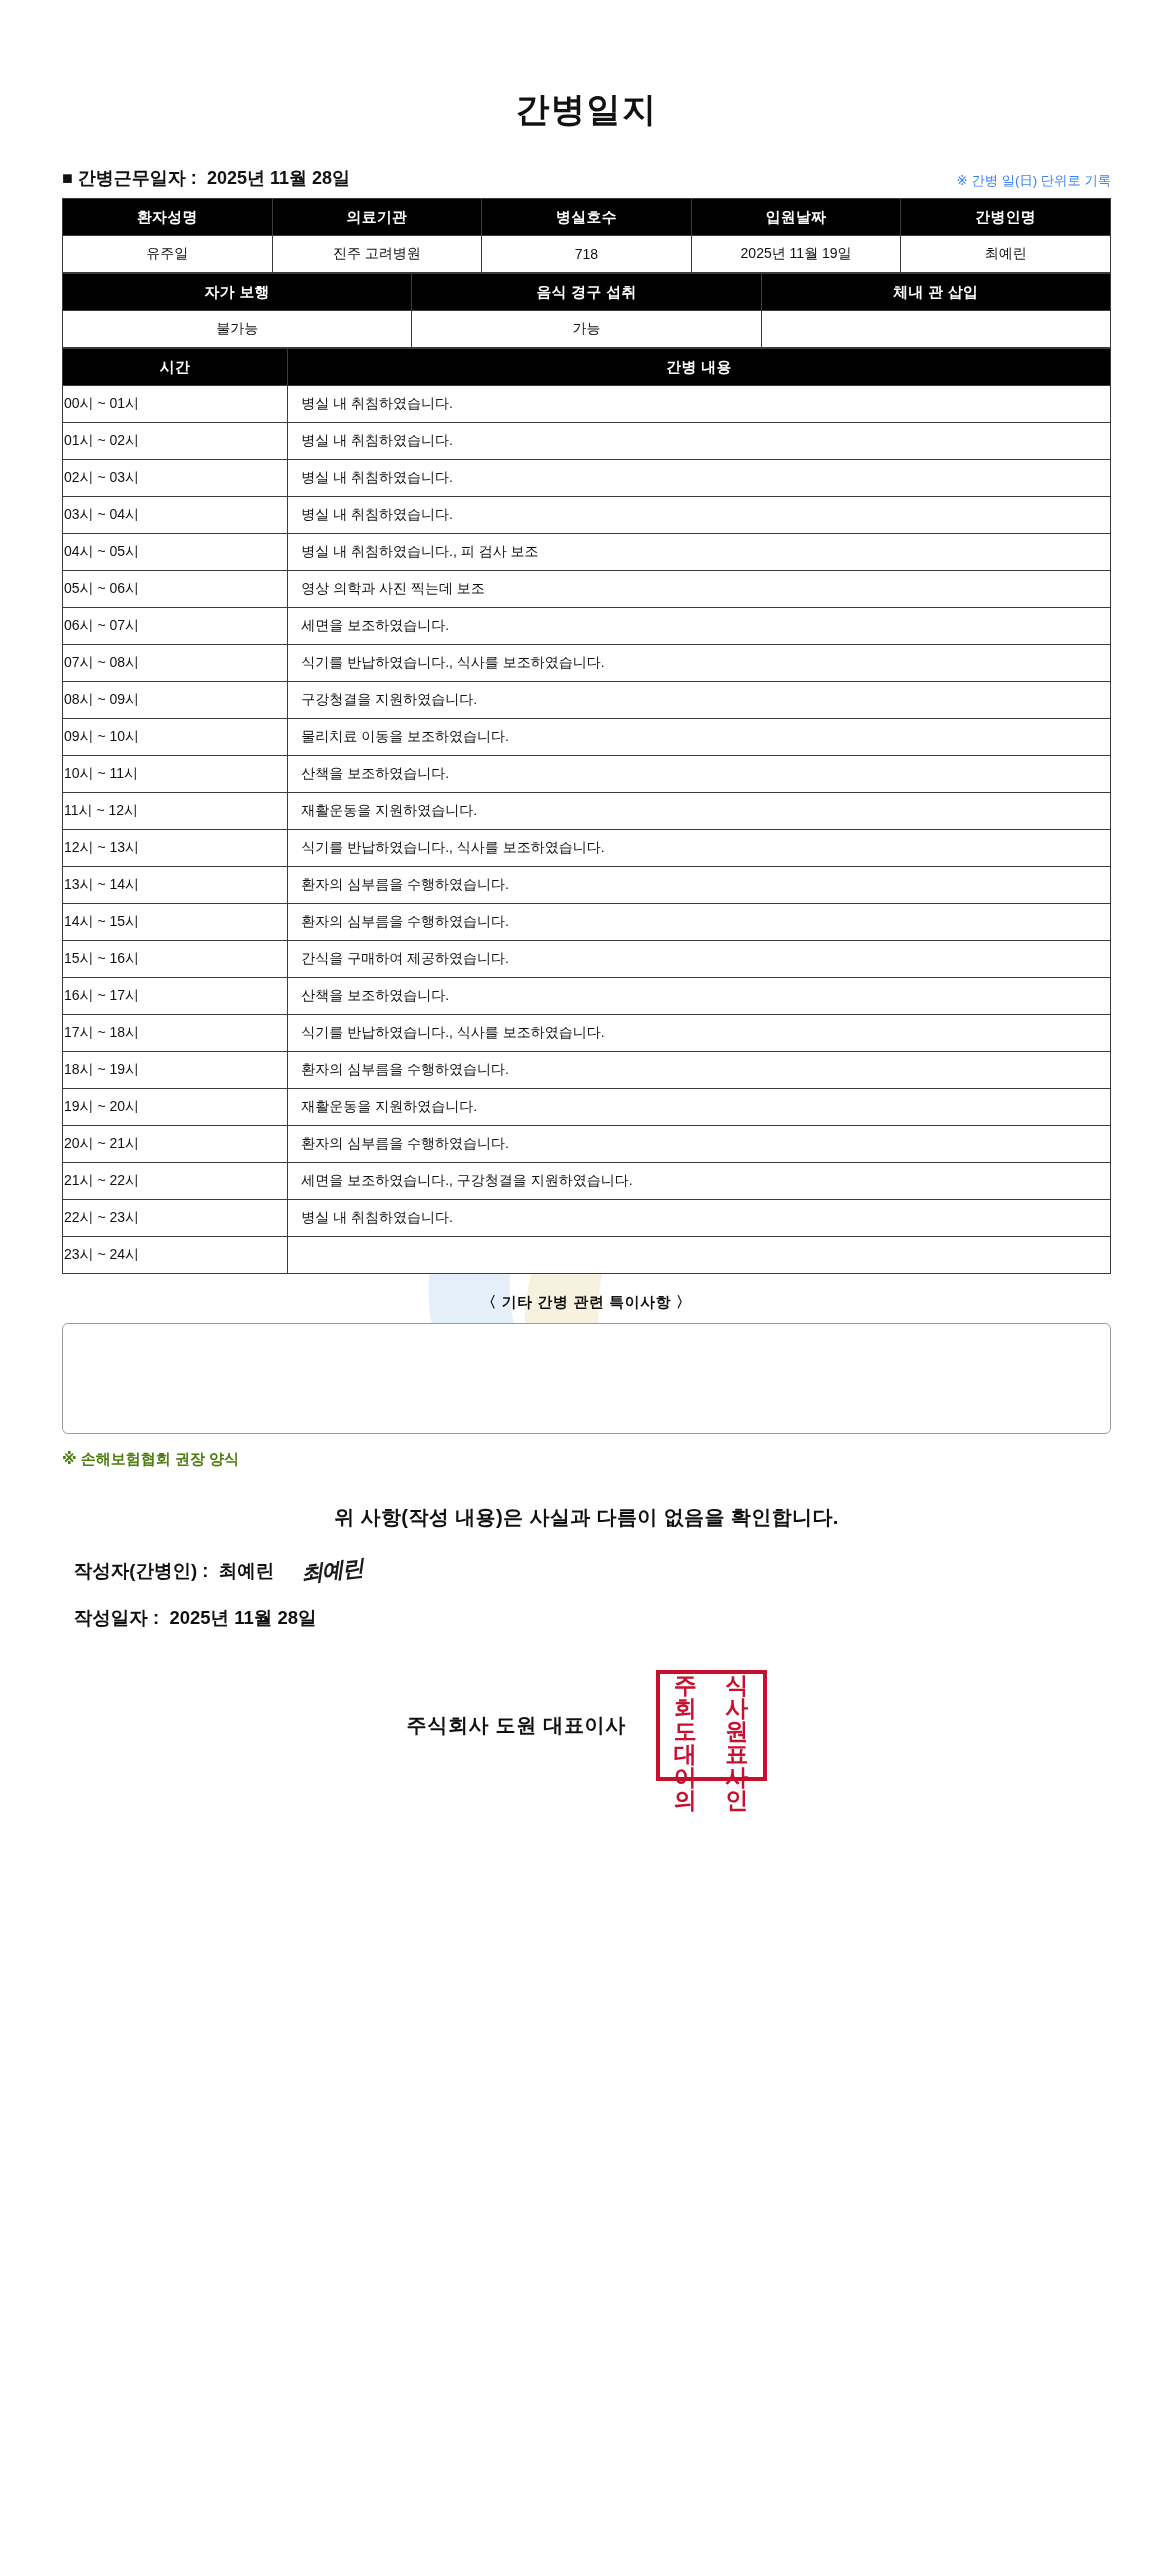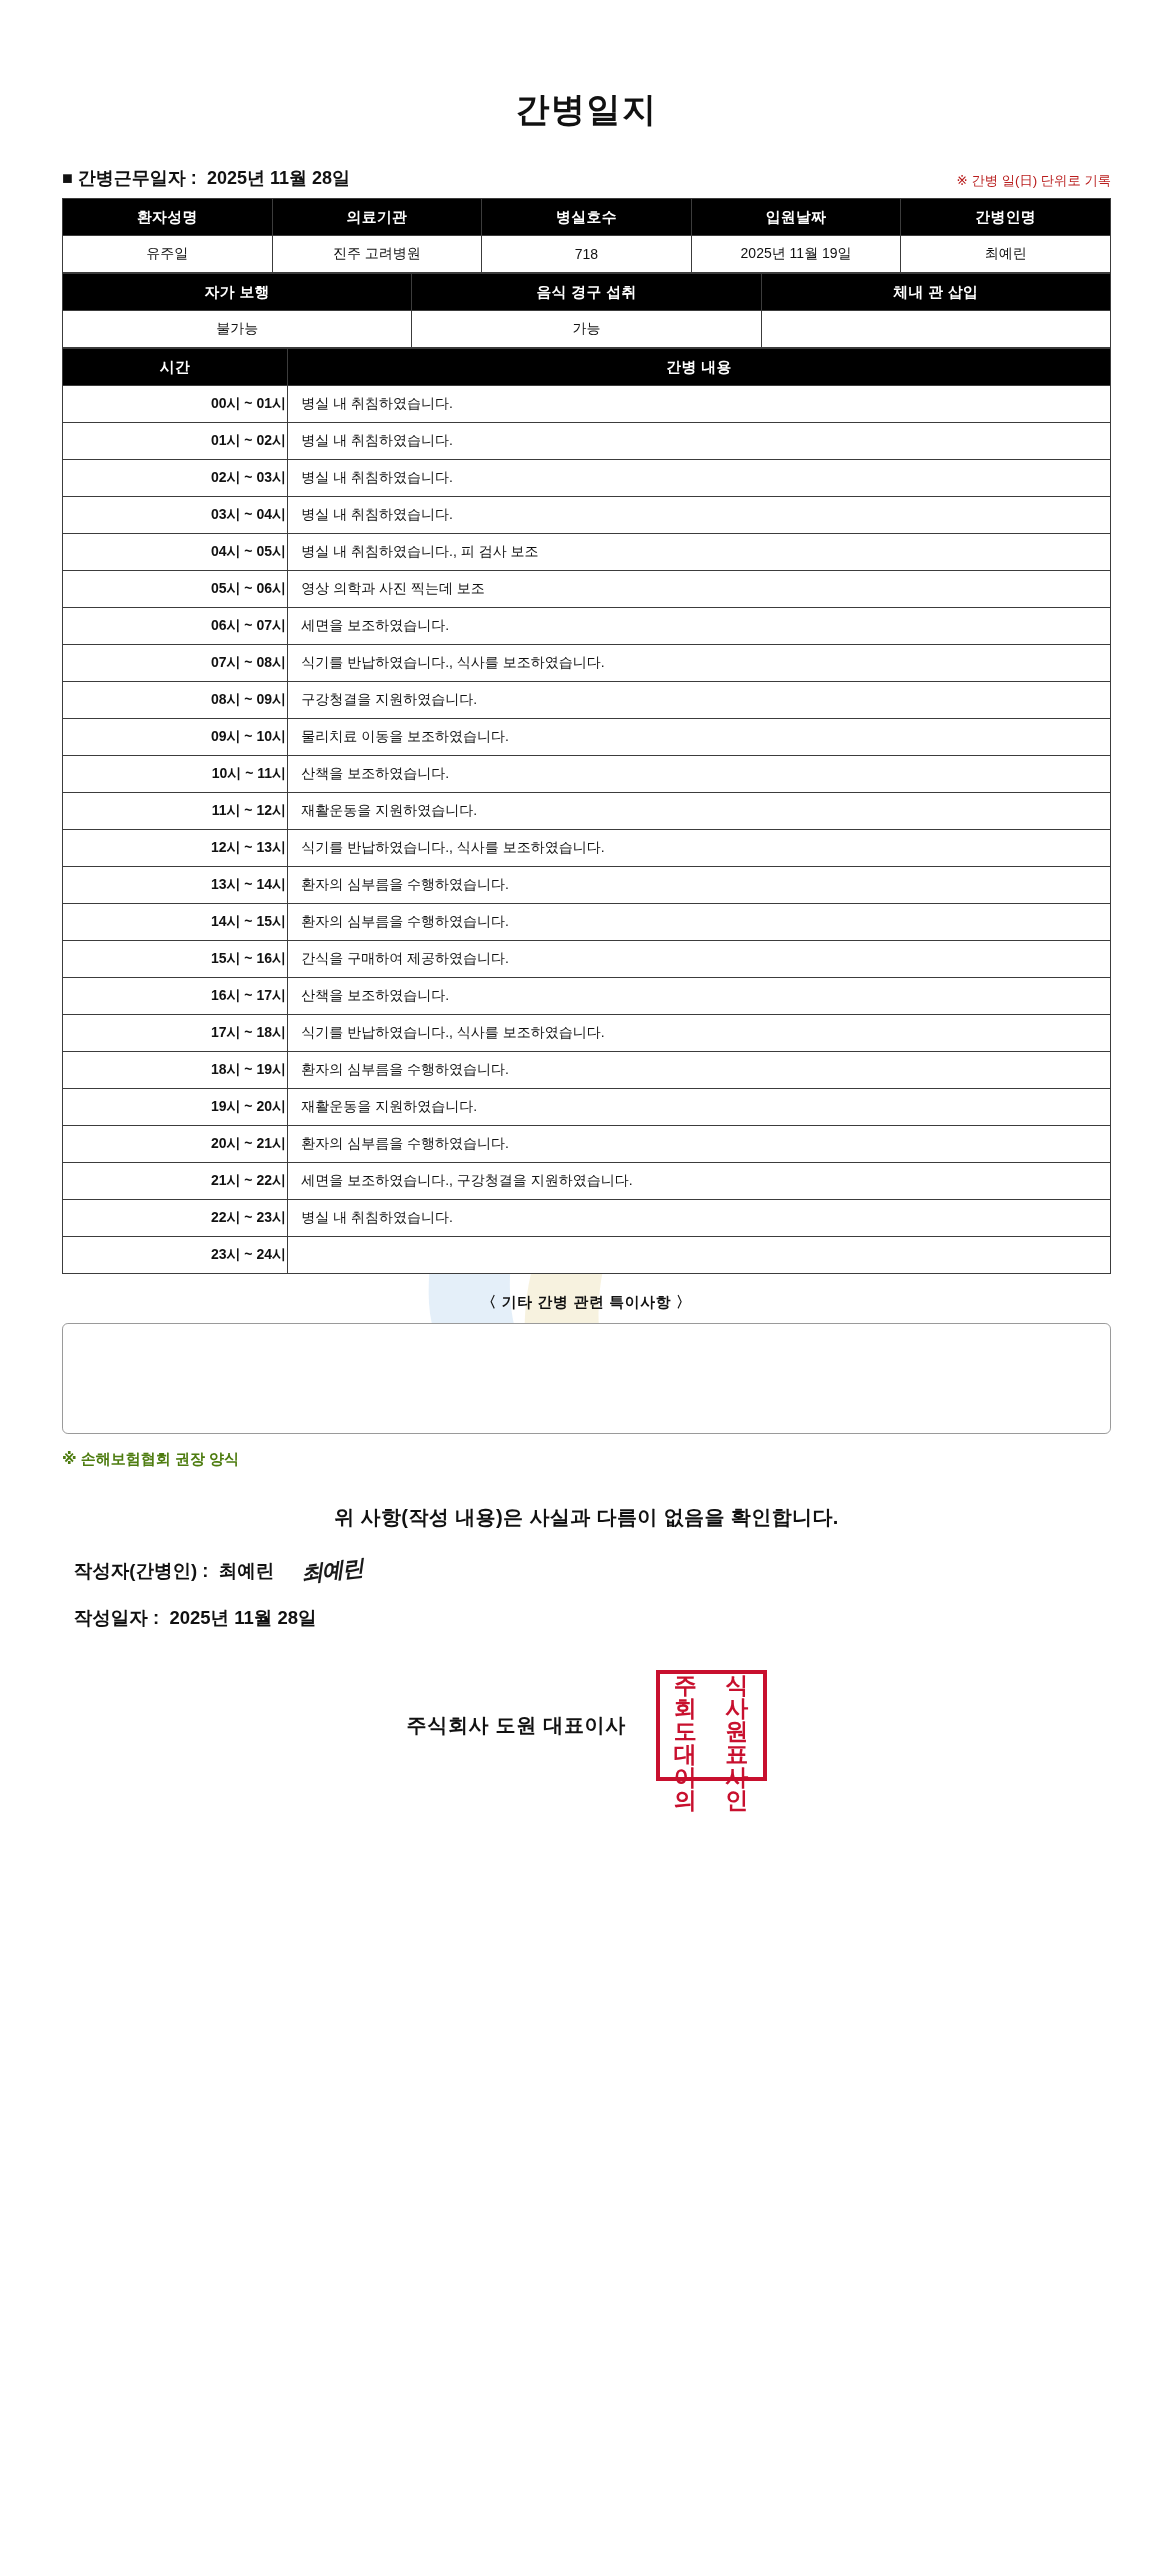--- a/index.html
+++ b/index.html
@@ -56,21 +56,21 @@
     align-items: flex-end;
     font-size: 14px;
     padding-bottom: 8.9px;
   }
   .meta-left {
     font-weight: bold;
     font-size: 18px;
   }
   .meta-right {
     font-size: 13.3px;
-    color: #b91c1c;
+    color: #3b82f6;
   }
 
   table {
     border-collapse: collapse;
     width: 100%;
     table-layout: fixed;
   }
   table.info td, table.info th,
   table.log td, table.log th {
     border: 0.7px solid #3c3c3c;
@@ -94,23 +94,22 @@
   table.info + table.info {
     border-top: none;
   }
 
   .log {
     margin-top: 0;
   }
   .log th.time-h { width: 222px; }
   .log td.time-c {
     width: 222px;
-    text-align: right;
+    text-align: left;
     font-size: 14px;
-    font-weight: bold;
   }
   .log td.desc-c {
     text-align: left;
     padding-left: 13.3px;
     font-size: 14px;
   }
   .log tr { height: 35px; }
 
   .notes-title {
     text-align: center;

